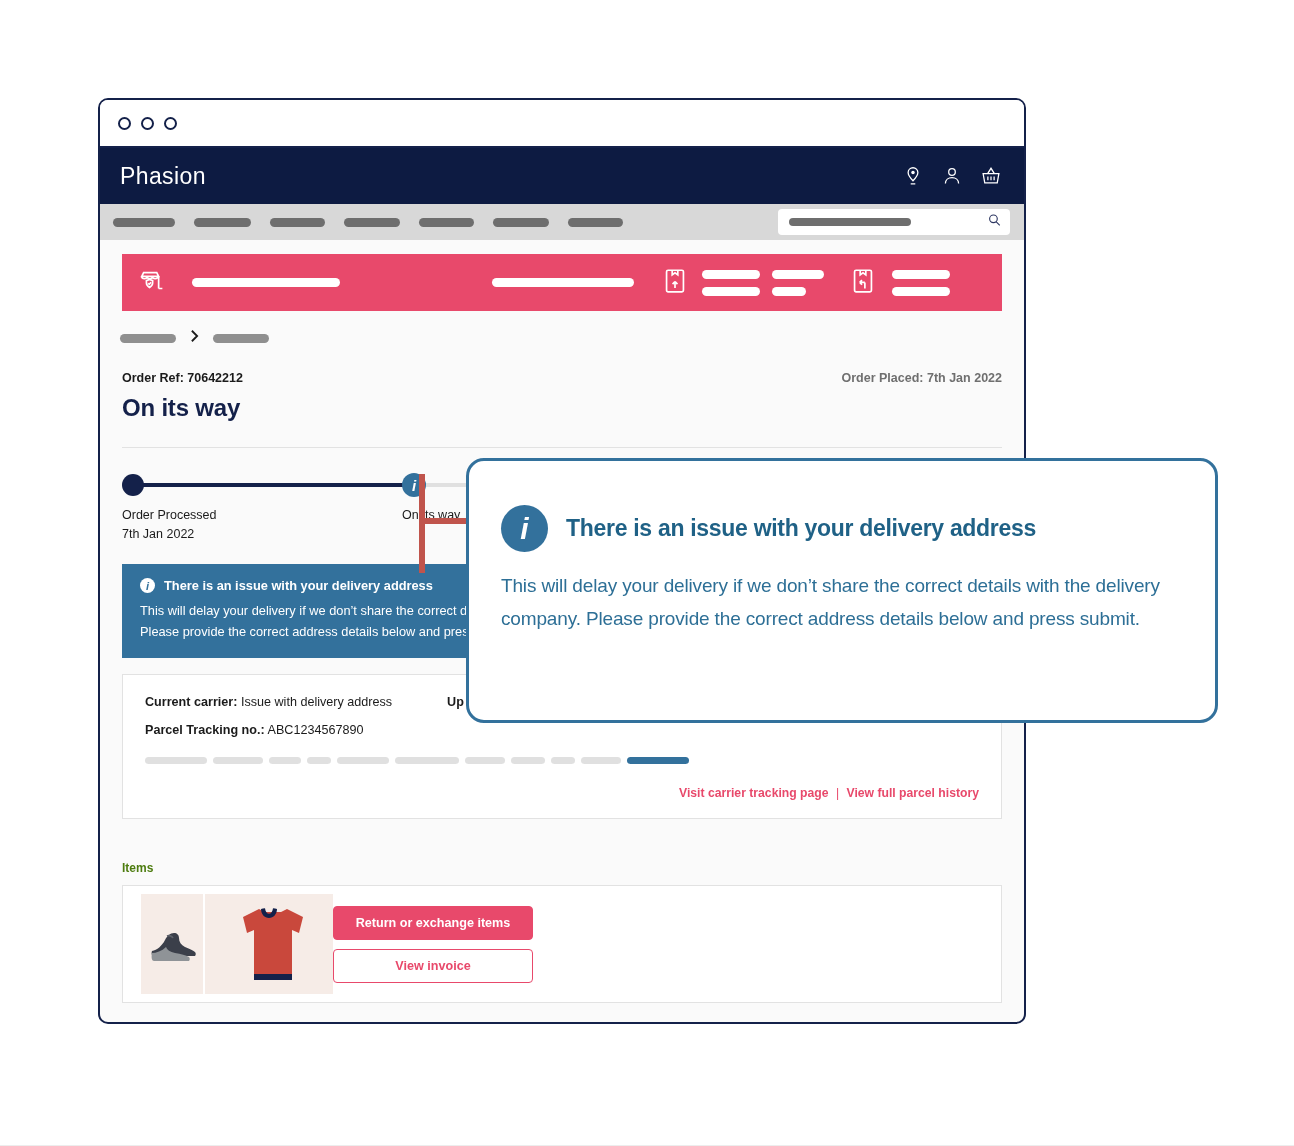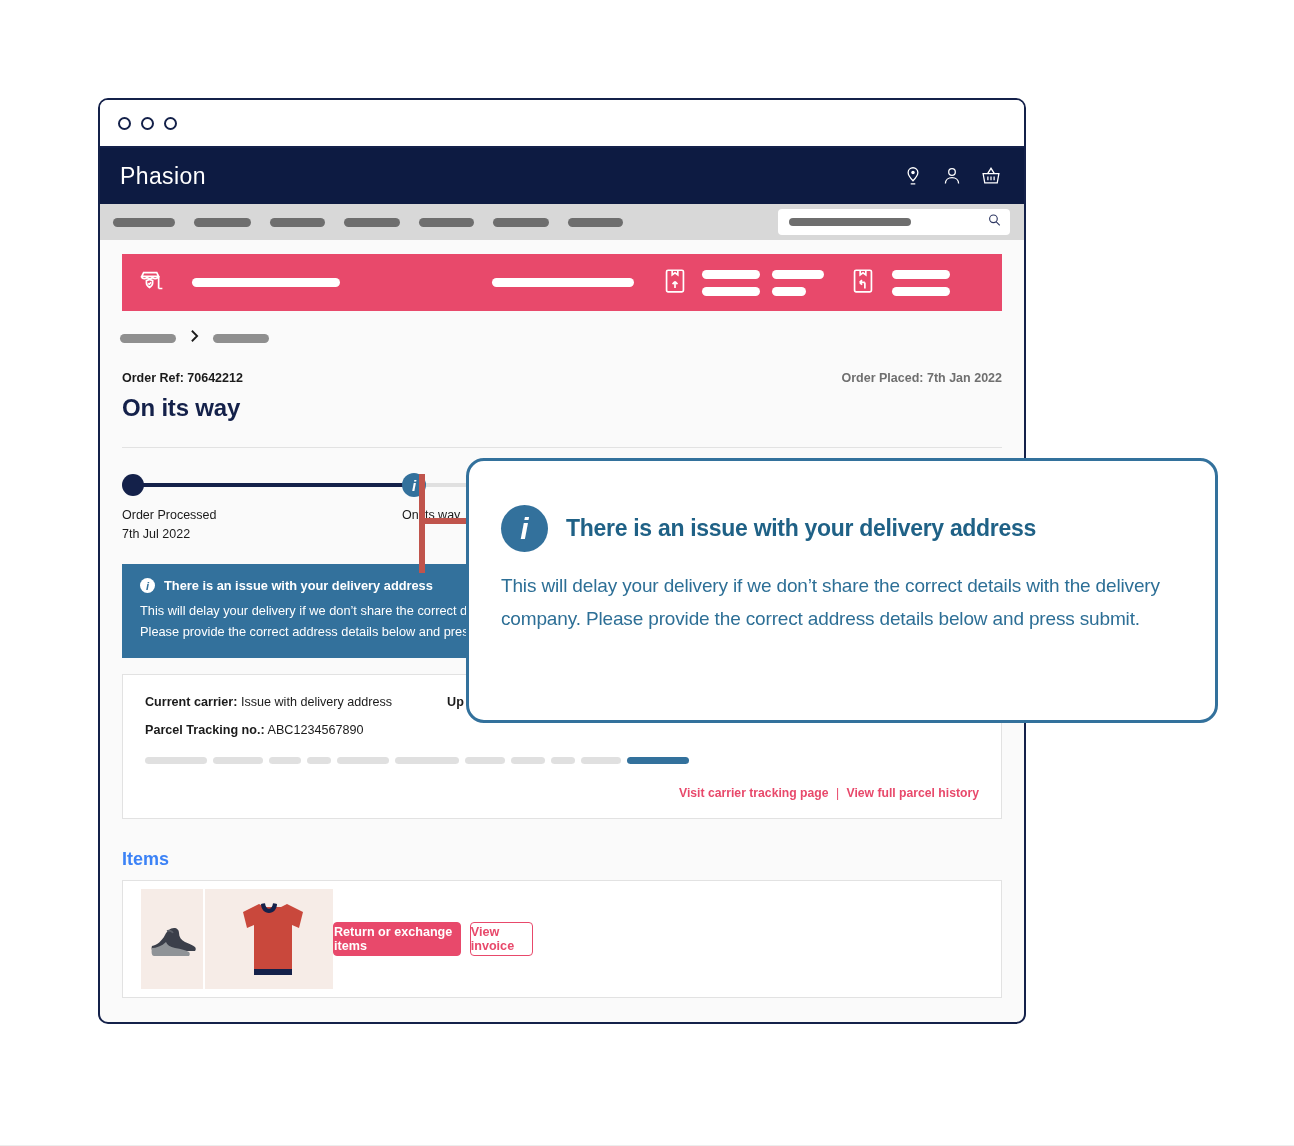--- a/index.html
+++ b/index.html
@@ -110,33 +110,33 @@
   .kv b { font-weight:700; }
   .kv:last-of-type { margin-bottom:0; }
   .seg-row { display:flex; align-items:center; gap:6px; margin-top:20px; }
   .seg { height:7px; border-radius:4px; background:#e0e0e0; }
   .seg.on { background:#33719c; }
   .card-links { text-align:right; margin-top:22px; font-size:12.2px; color:#e8496b; font-weight:700; }
   .card-links a { color:#e8496b; text-decoration:none; }
   .card-links .sep { font-weight:400; margin:0 4px; }
 
   
-  .items-title { font-size:18px; font-weight:700; color:#3b82f6; margin: 30px 0 10px 22px; }
+  .items-title { font-size:12px; font-weight:700; color:#4d7c0f; margin: 42px 0 10px 22px; }
   .items-card {
     margin: 0 22px; background:#ffffff; border:1px solid #e2e2e2;
     display:flex; align-items:center; padding: 14px 18px; gap:0; height:118px;
   }
   .thumb { width:62px; height:100px; background:#f6ece7; display:flex; align-items:center; justify-content:center; }
   .thumb + .thumb { width:128px; margin-left:2px; }
   .item-meta { margin-left:22px; flex:1; }
   .item-count { font-size:11.8px; color:#1b1b1b; font-weight:700; }
   .meta-bar { height:6px; border-radius:3px; margin-top:11px; }
   .meta-bar.dark { width:78px; background:#1b1b1b; }
   .meta-bar.grey { width:178px; background:#8f8f8f; }
-  .item-actions { display:flex; flex-direction:row; gap:9px; width:200px; }
+  .item-actions { display:flex; flex-direction:column; gap:9px; width:200px; }
   .btn {
     height:34px; border-radius:4px; font-size:12.6px; font-weight:700;
     display:flex; align-items:center; justify-content:center; cursor:pointer;
   }
   .btn.primary { background:#e8496b; color:#ffffff; border:1.6px solid #e8496b; }
   .btn.ghost { background:#ffffff; color:#e8496b; border:1.6px solid #e8496b; }
 
   
   .conn { position:absolute; background:#c0544c; }
   .conn-v { left:419px; top:474px; width:6px; height:99px; }
@@ -278,21 +278,21 @@
       </div>
       <div class="status-title">On its way</div>
       <div class="hr"></div>
 
       <div class="timeline">
         <div class="tl-track"></div>
         <div class="tl-fill"></div>
         <div class="tl-dot" style="left:0"></div>
         <div class="tl-label" style="left:0; width:200px">
           <div>Order Processed</div>
-          <div>7th Jul 2022</div>
+          <div>7th Jan 2022</div>
         </div>
         <div class="tl-node-i" style="left:280px">i</div>
         <div class="tl-label" style="left:280px; width:110px">
           <div>On its way</div>
         </div>
       </div>
     </div>
 
     <div class="alert">
       <div class="alert-head">

